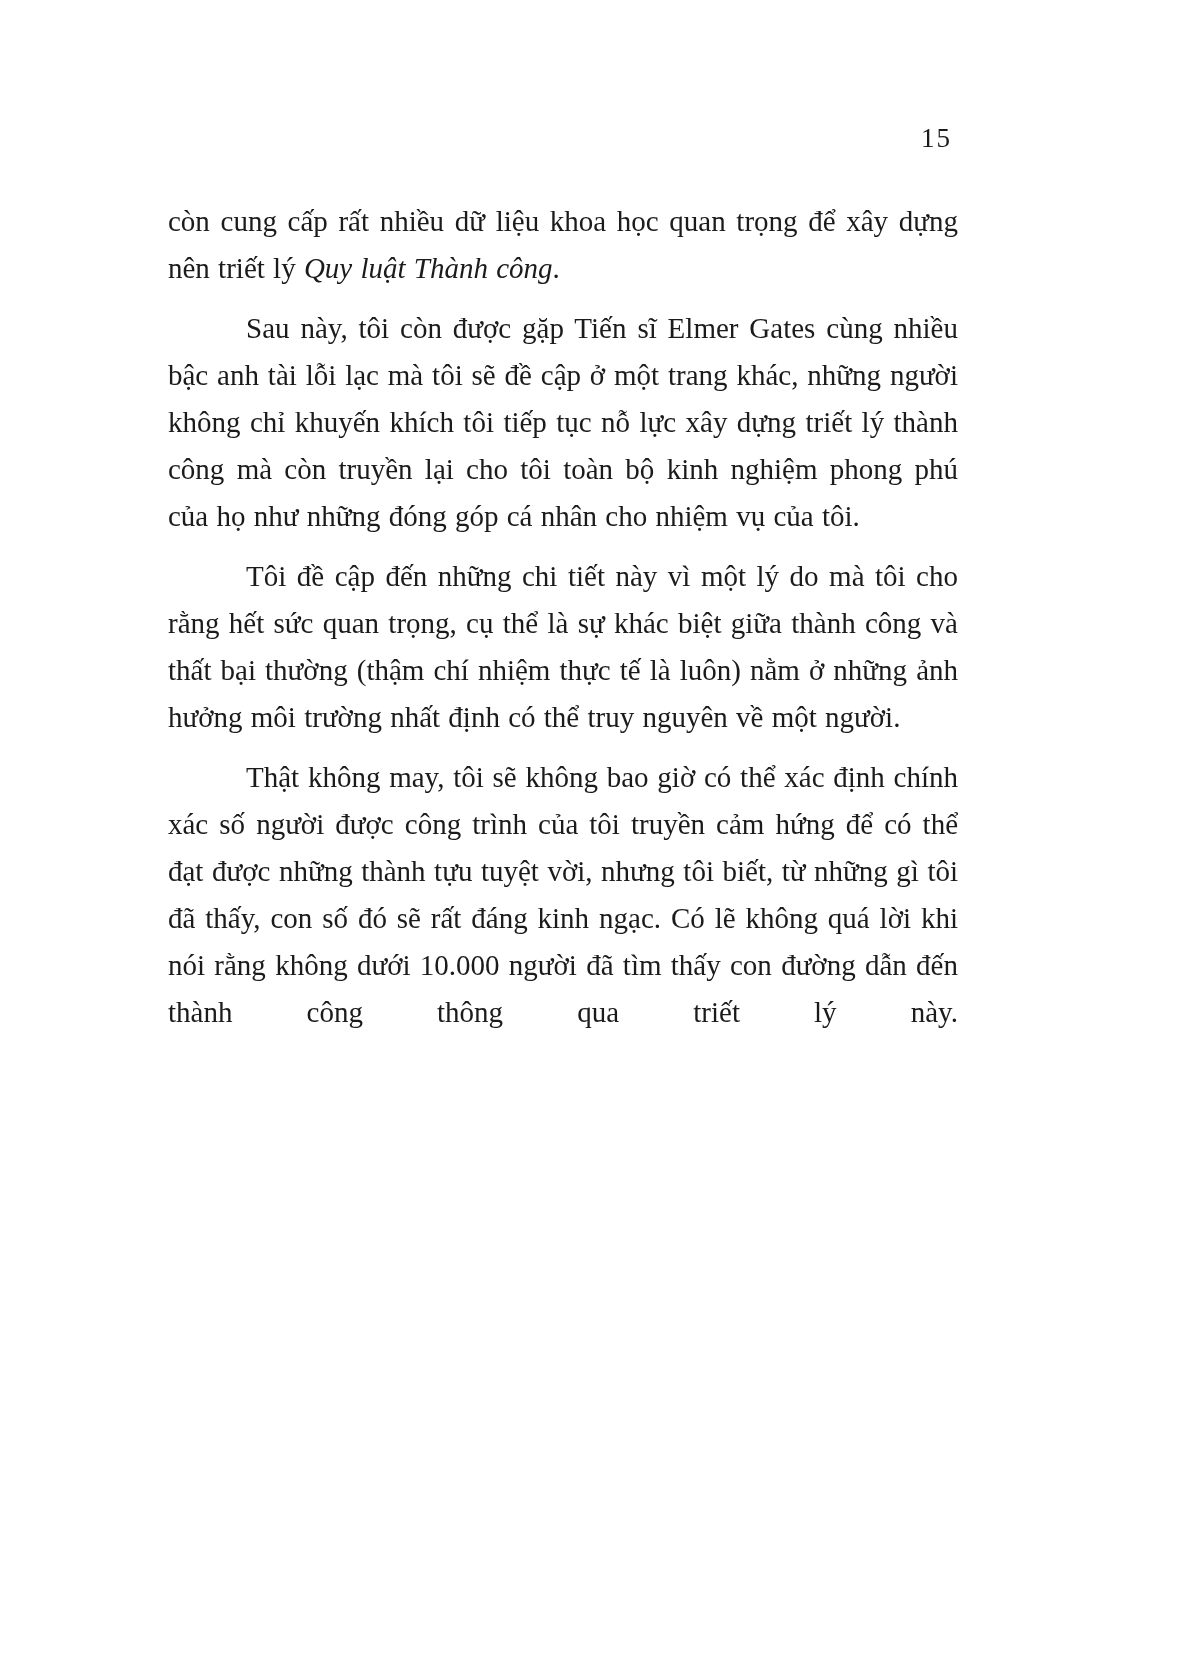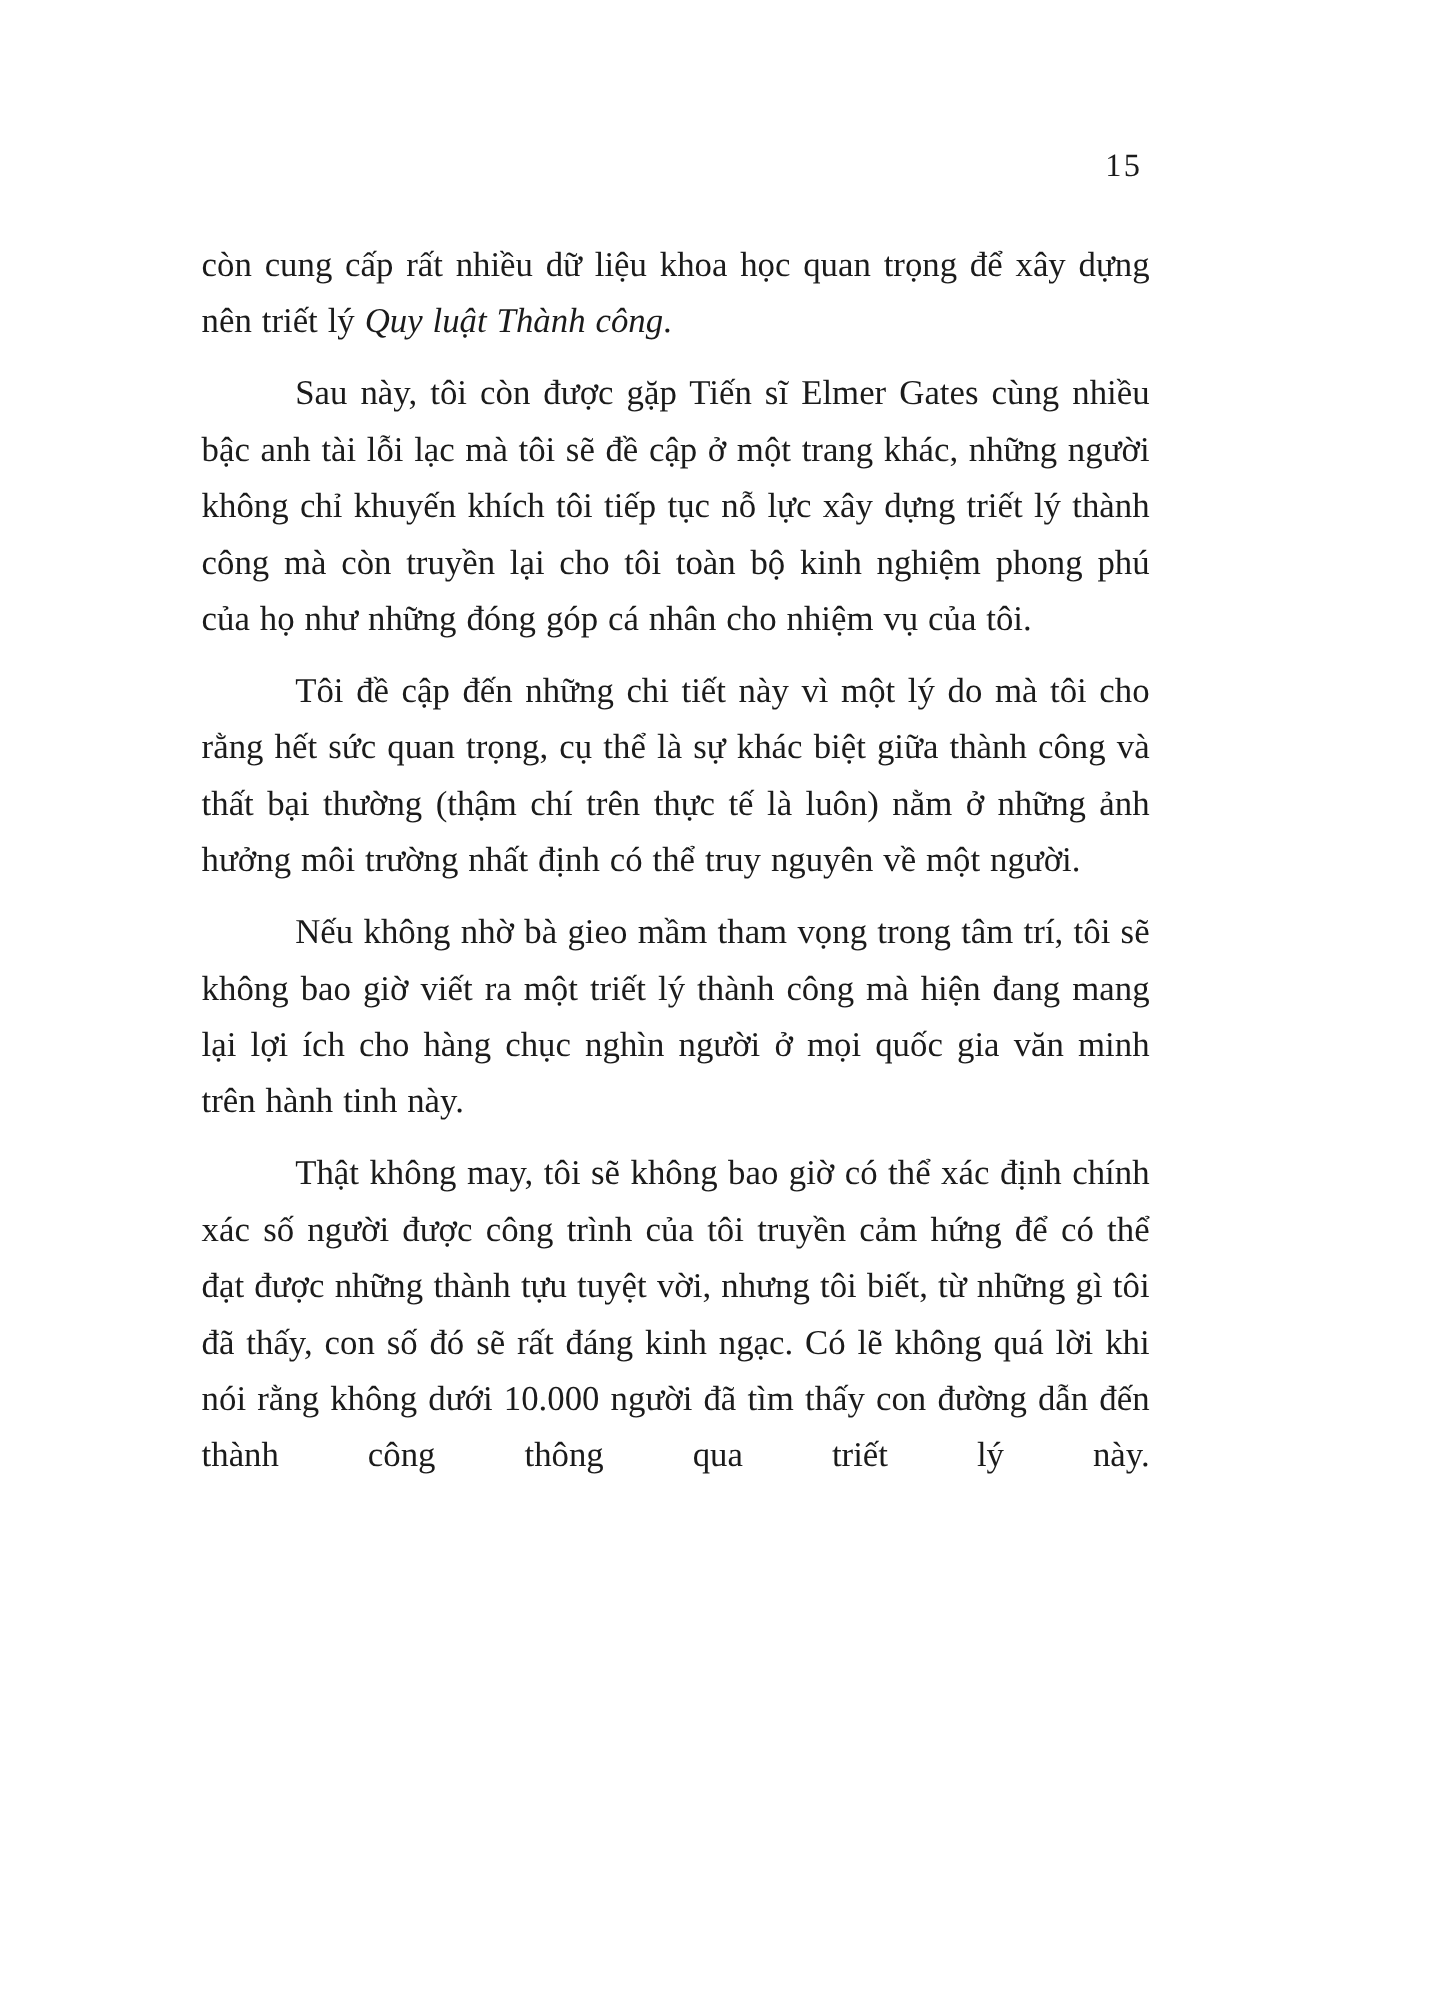--- a/index.html
+++ b/index.html
@@ -45,17 +45,16 @@
   }
 </style>
 </head>
 <body>
 
 <div class="page">
   <div class="page-number">15</div>
   <div class="body-text">
       <p class="para"><span>còn cung cấp rất nhiều dữ liệu khoa học quan trọng để xây dựng nên triết lý </span><em>Quy luật Thành công</em><span>.</span></p>
       <p class="para indent"><span>Sau này, tôi còn được gặp Tiến sĩ Elmer Gates cùng nhiều bậc anh tài lỗi lạc mà tôi sẽ đề cập ở một trang khác, những người không chỉ khuyến khích tôi tiếp tục nỗ lực xây dựng triết lý thành công mà còn truyền lại cho tôi toàn bộ kinh nghiệm phong phú của họ như những đóng góp cá nhân cho nhiệm vụ của tôi.</span></p>
-      <p class="para indent"><span>Tôi đề cập đến những chi tiết này vì một lý do mà tôi cho rằng hết sức quan trọng, cụ thể là sự khác biệt giữa thành công và thất bại thường (thậm chí trên thực tế là luôn) nằm ở những ảnh hưởng môi trường nhất định có thể truy nguyên về một người.</span></p>
-      <p class="para indent"><span>Nếu không nhờ bà gieo mầm tham vọng trong tâm trí, tôi sẽ không bao giờ viết ra một triết lý thành công mà hiện đang mang lại lợi ích cho hàng chục nghìn người ở mọi quốc gia văn minh trên hành tinh này.</span></p>
+      <p class="para indent"><span>Tôi đề cập đến những chi tiết này vì một lý do mà tôi cho rằng hết sức quan trọng, cụ thể là sự khác biệt giữa thành công và thất bại thường (thậm chí nhiệm thực tế là luôn) nằm ở những ảnh hưởng môi trường nhất định có thể truy nguyên về một người.</span></p>
       <p class="para indent"><span>Thật không may, tôi sẽ không bao giờ có thể xác định chính xác số người được công trình của tôi truyền cảm hứng để có thể đạt được những thành tựu tuyệt vời, nhưng tôi biết, từ những gì tôi đã thấy, con số đó sẽ rất đáng kinh ngạc. Có lẽ không quá lời khi nói rằng không dưới 10.000 người đã tìm thấy con đường dẫn đến thành công thông qua triết lý này.</span></p>
     </div>
 </div>
 
 </body></html>

